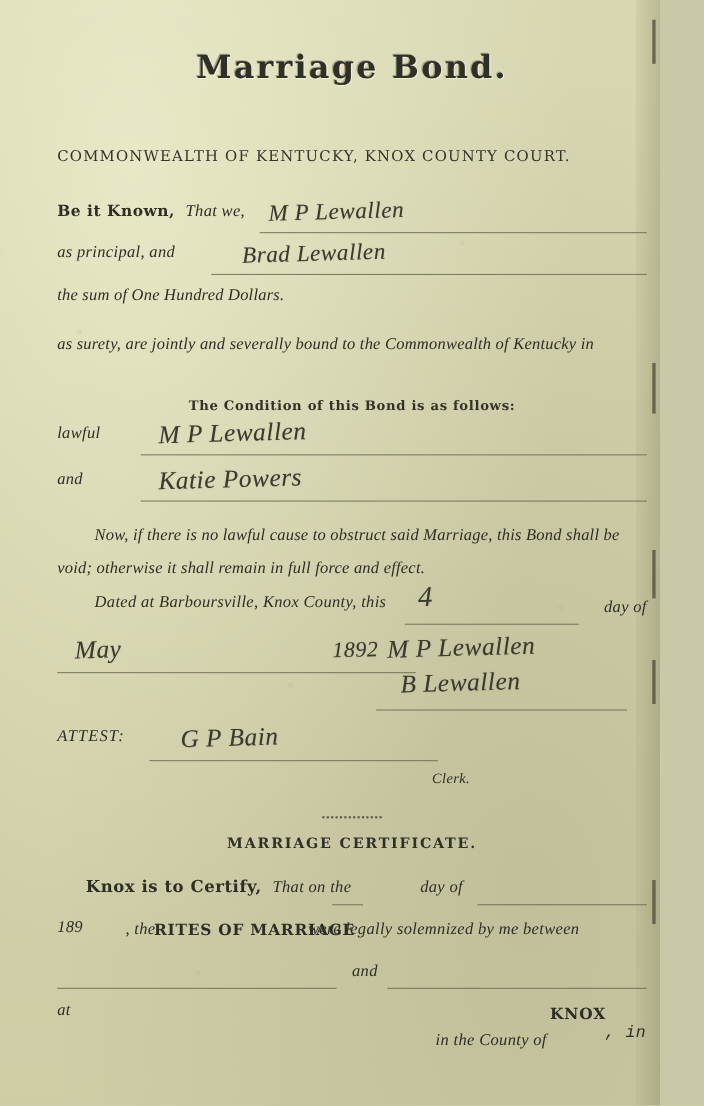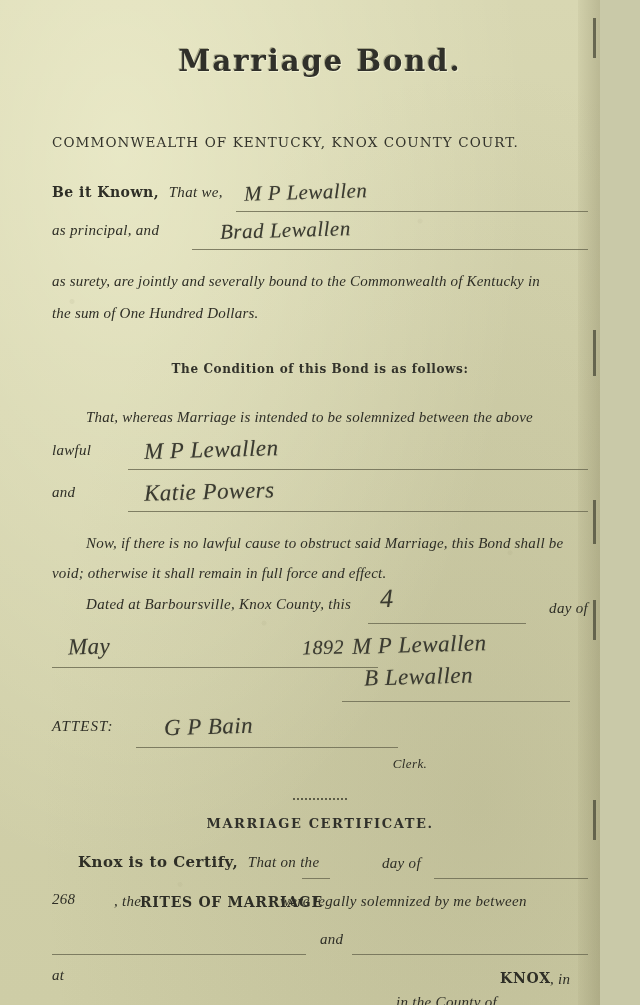--- a/index.html
+++ b/index.html
@@ -187,26 +187,25 @@
       <span class="hand abs" style="left:192px;top:-4px;">M P Lewallen</span>
       <div class="rule" style="left:184px;right:0;"></div>
     </div>
 
     <div class="line" style="margin-top:8px;height:30px;">
       <span class="ital">as principal, and</span>
       <span class="hand abs" style="left:168px;top:-4px;">Brad Lewallen</span>
       <div class="rule" style="left:140px;right:0;"></div>
     </div>
 
+    <div class="para" style="margin-top:2px;">the sum of One Hundred Dollars.</div>
     <div class="para" style="margin-top:14px;">as surety, are jointly and severally bound to the Commonwealth of Kentucky in</div>
-    <div class="para" style="margin-top:2px;">the sum of One Hundred Dollars.</div>
 
     <div class="cond-head">The Condition of this Bond is as follows:</div>
 
-    <div class="para" style="margin-top:26px;text-indent:34px;">That, whereas Marriage is intended to be solemnized between the above</div>
 
     <div class="line" style="margin-top:10px;height:30px;">
       <span class="ital">lawful</span>
       <span class="hand lg abs" style="left:92px;top:-5px;">M P Lewallen</span>
       <div class="rule" style="left:76px;right:0;"></div>
     </div>
 
     <div class="line" style="margin-top:12px;height:30px;">
       <span class="ital">and</span>
       <span class="hand lg abs" style="left:92px;top:-5px;">Katie Powers</span>
@@ -249,35 +248,35 @@
 
     <div class="line" style="margin-top:22px;height:28px;">
       <span class="lbl-bold" style="margin-left:26px;font-size:15px;">Knox is to Certify,</span>
       <span class="ital" style="margin-left:6px;">That on the</span>
       <span class="ital abs" style="left:330px;top:2px;">day of</span>
       <div class="rule" style="left:250px;right:258px;"></div>
       <div class="rule" style="left:382px;right:0;"></div>
     </div>
 
     <div class="line" style="margin-top:10px;height:28px;">
-      <span class="ital">268</span>
+      <span class="ital">189</span>
       <span class="ital abs" style="left:62px;top:2px;">, the</span>
       <span class="lbl-bold abs" style="left:88px;top:3px;letter-spacing:.7px;">RITES OF MARRIAGE</span>
       <span class="ital abs" style="left:228px;top:2px;">were legally solemnized by me between</span>
       <div class="rule" style="left:30px;right:508px;"></div>
     </div>
 
     <div class="line" style="margin-top:10px;height:28px;">
       <span class="ital abs" style="left:268px;top:2px;">and</span>
       <div class="rule" style="left:0;right:282px;"></div>
       <div class="rule" style="left:300px;right:0;"></div>
     </div>
 
     <div class="line" style="margin-top:10px;height:28px;">
       <span class="ital">at</span>
       <span class="ital abs" style="left:344px;top:2px;margin-top:25px;">in the County of</span>
       <span class="lbl-bold abs" style="left:448px;top:3px;letter-spacing:.8px;">KNOX</span>
-      <span class="ital abs" style="left:498px;top:4px;">, in</span>
+      <span class="ital abs" style="left:498px;top:20px;font-family:Liberation Mono, monospace;">, in</span>
       
     </div>
 
   </div>
 </div>
 
 </body></html>

